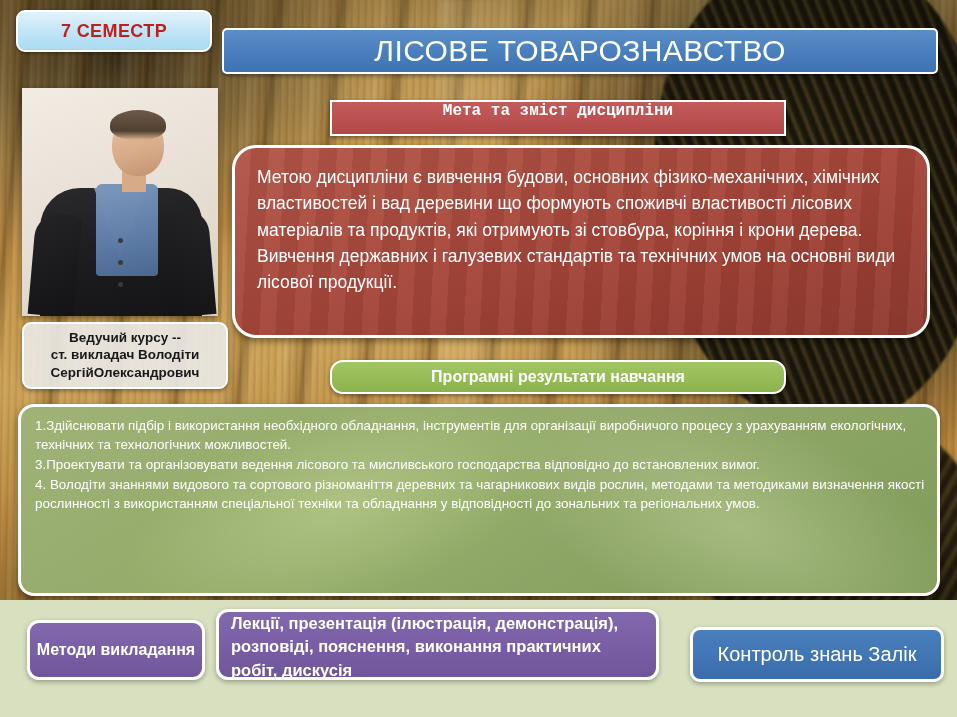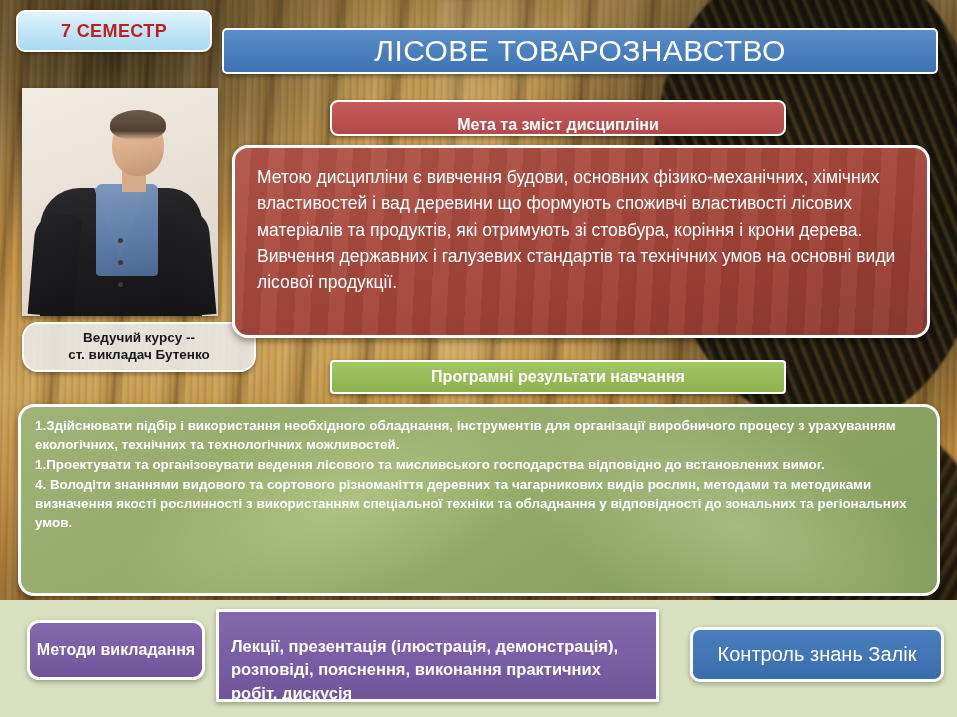--- a/index.html
+++ b/index.html
@@ -148,57 +148,57 @@
     position:absolute;right:6px;top:122px;width:48px;height:106px;
     background:linear-gradient(210deg,#242426,#131315);border-radius:8px 24px 0 0;
     transform:rotate(-5deg);
   }
   .ph-button{position:absolute;left:50%;transform:translateX(-2px);width:5px;height:5px;border-radius:50%;background:#3a3a3d;}
 
   
   .instructor-caption{
     position:absolute;left:22px;top:322px;width:202px;
     background:rgba(236,236,234,.88);
-    border:2px solid #ffffff;border-radius:16px;
+    border:2px solid #ffffff;border-radius:9px;
     box-shadow:0 2px 4px rgba(0,0,0,.35);
-    padding:5px 14px 6px;text-align:center;
+    padding:5px 0 6px;text-align:center;
   }
   .instructor-caption div{
     color:#18181a;font-weight:bold;font-size:13.5px;line-height:1.28;
   }
 
   
   .red-pill{
     position:absolute;left:330px;top:100px;width:452px;height:32px;
     background:linear-gradient(180deg,#c45b5b 0%,#bb5151 55%,#b14a4a 100%);
-    border:2px solid #ffffff;border-radius:8px;
+    border:2px solid #ffffff;border-radius:0;
     box-shadow:0 2px 4px rgba(0,0,0,.40);
-    display:flex;align-items:flex-end;justify-content:center;
+    display:flex;align-items:flex-start;justify-content:center;font-family:Liberation Mono, monospace;
   }
   .red-pill span{color:#ffffff;font-weight:bold;font-size:16px;}
 
   
   .red-card{
     position:absolute;left:232px;top:145px;width:698px;height:193px;
     background:
       repeating-linear-gradient(93deg, rgba(255,255,255,.035) 0 16px, rgba(0,0,0,.05) 16px 34px),
       linear-gradient(165deg,#b35548 0%,#a8483c 42%,#9e4034 70%,#8e3a30 100%);
-    border:3px solid #ffffff;border-radius:16px;
+    border:3px solid #ffffff;border-radius:24px;
     box-shadow:0 3px 7px rgba(0,0,0,.42);
     padding:16px 20px 10px 22px;box-sizing:border-box;
   }
   .red-card p{
     margin:0;color:#ffffff;font-size:17.5px;line-height:1.50;
   }
 
   
   .green-pill{
     position:absolute;left:330px;top:360px;width:452px;height:30px;
     background:linear-gradient(180deg,#a2c664 0%,#96bb57 55%,#8cb24e 100%);
-    border:2px solid #ffffff;border-radius:4px;
+    border:2px solid #ffffff;border-radius:13px;
     box-shadow:0 2px 4px rgba(0,0,0,.40);
     display:flex;align-items:center;justify-content:center;
   }
   .green-pill span{color:#ffffff;font-weight:bold;font-size:16px;}
 
   
   .green-card{
     position:absolute;left:18px;top:404px;width:922px;height:192px;
     border:3px solid #ffffff;border-radius:16px;
     box-shadow:0 3px 7px rgba(0,0,0,.40);
@@ -212,44 +212,44 @@
   }
   .green-card .leaf2{
     position:absolute;right:-6%;bottom:-25%;width:55%;height:120%;
     background:radial-gradient(ellipse at 50% 50%, rgba(210,222,172,.40) 0%, rgba(0,0,0,0) 72%);
     transform:rotate(24deg);
   }
   .green-card ol{
     position:relative;margin:0;padding:9px 12px 0 14px;list-style:none;
   }
   .green-card li{
-    color:#ffffff;font-weight:bold;font-size:13.4px;line-height:1.42;
+    color:#ffffff;font-weight:normal;font-size:13.4px;line-height:1.42;
     margin:0 0 1px 0;
   }
 
   
   .bottom-band{
     position:absolute;left:0;top:600px;width:957px;height:117px;
     background:#d8e0bf;
   }
   .methods-label{
     position:absolute;left:27px;top:20px;width:172px;height:54px;
     background:linear-gradient(180deg,#8268ad 0%,#7a5fa6 50%,#6f5599 100%);
     border:3px solid #ffffff;border-radius:12px;
     box-shadow:0 2px 5px rgba(0,0,0,.30);
     display:flex;align-items:center;justify-content:center;text-align:left;
   }
   .methods-label span{color:#ffffff;font-weight:bold;font-size:16px;line-height:1.28;}
 
   .methods-body{
-    position:absolute;left:216px;top:9px;width:443px;height:93px;
+    position:absolute;left:216px;top:9px;width:443px;height:71px;
     background:linear-gradient(180deg,#8268ad 0%,#7a5fa6 50%,#6f5599 100%);
-    border:3px solid #ffffff;border-radius:2px;
+    border:3px solid #ffffff;border-radius:12px;
     box-shadow:0 2px 5px rgba(0,0,0,.30);
-    padding:23px 12px;box-sizing:border-box;
+    padding:0 12px;box-sizing:border-box;
   }
   .methods-body p{
     margin:0;color:#ffffff;font-weight:bold;font-size:16.5px;line-height:1.42;
   }
 
   .control-box{
     position:absolute;left:690px;top:27px;width:248px;height:49px;
     background:linear-gradient(180deg,#4a7fbd 0%,#4175b4 55%,#3a6cab 100%);
     border:3px solid #ffffff;border-radius:10px;
     box-shadow:0 2px 5px rgba(0,0,0,.30);
@@ -290,41 +290,42 @@
     <div class="ph-neck"></div>
     <div class="ph-head"></div>
     <div class="ph-hair"></div>
     <div class="ph-button" style="top:150px"></div>
     <div class="ph-button" style="top:172px"></div>
     <div class="ph-button" style="top:194px"></div>
   </div>
 
   <div class="instructor-caption">
     <div>Ведучий курсу  --</div>
-    <div>ст. викладач  Бутенко</div>
+    <div>ст. викладач  Володіти</div>
+    <div>СергійОлександрович</div>
   </div>
 
   <div class="red-pill">
     <span>Мета та зміст дисципліни</span>
   </div>
 
   <div class="red-card">
     <p>Метою дисципліни є вивчення будови, основних фізико-механічних, хімічних властивостей і вад деревини що формують споживчі властивості лісових матеріалів та продуктів, які отримують зі стовбура, коріння і крони дерева. Вивчення державних і галузевих стандартів та технічних умов на основні види лісової продукції.</p>
   </div>
 
   <div class="green-pill">
     <span>Програмні результати навчання</span>
   </div>
 
   <div class="green-card">
     <div class="leaf"></div>
     <div class="leaf2"></div>
     <ol>
       <li>1.Здійснювати підбір і використання необхідного обладнання, інструментів для організації виробничого процесу з урахуванням екологічних, технічних та технологічних можливостей.</li>
-      <li>1.Проектувати та організовувати ведення лісового та мисливського господарства відповідно до встановлених вимог.</li>
+      <li>3.Проектувати та організовувати ведення лісового та мисливського господарства відповідно до встановлених вимог.</li>
       <li>4. Володіти знаннями видового та сортового різноманіття деревних та чагарникових видів рослин, методами та методиками визначення якості рослинності з використанням спеціальної техніки та обладнання у відповідності до зональних та регіональних умов.</li>
     </ol>
   </div>
 
   <div class="bottom-band">
     <div class="methods-label">
       <span>Методи викладання</span>
     </div>
     <div class="methods-body">
       <p>Лекції, презентація (ілюстрація, демонстрація), розповіді, пояснення, виконання практичних робіт, дискусія</p>

